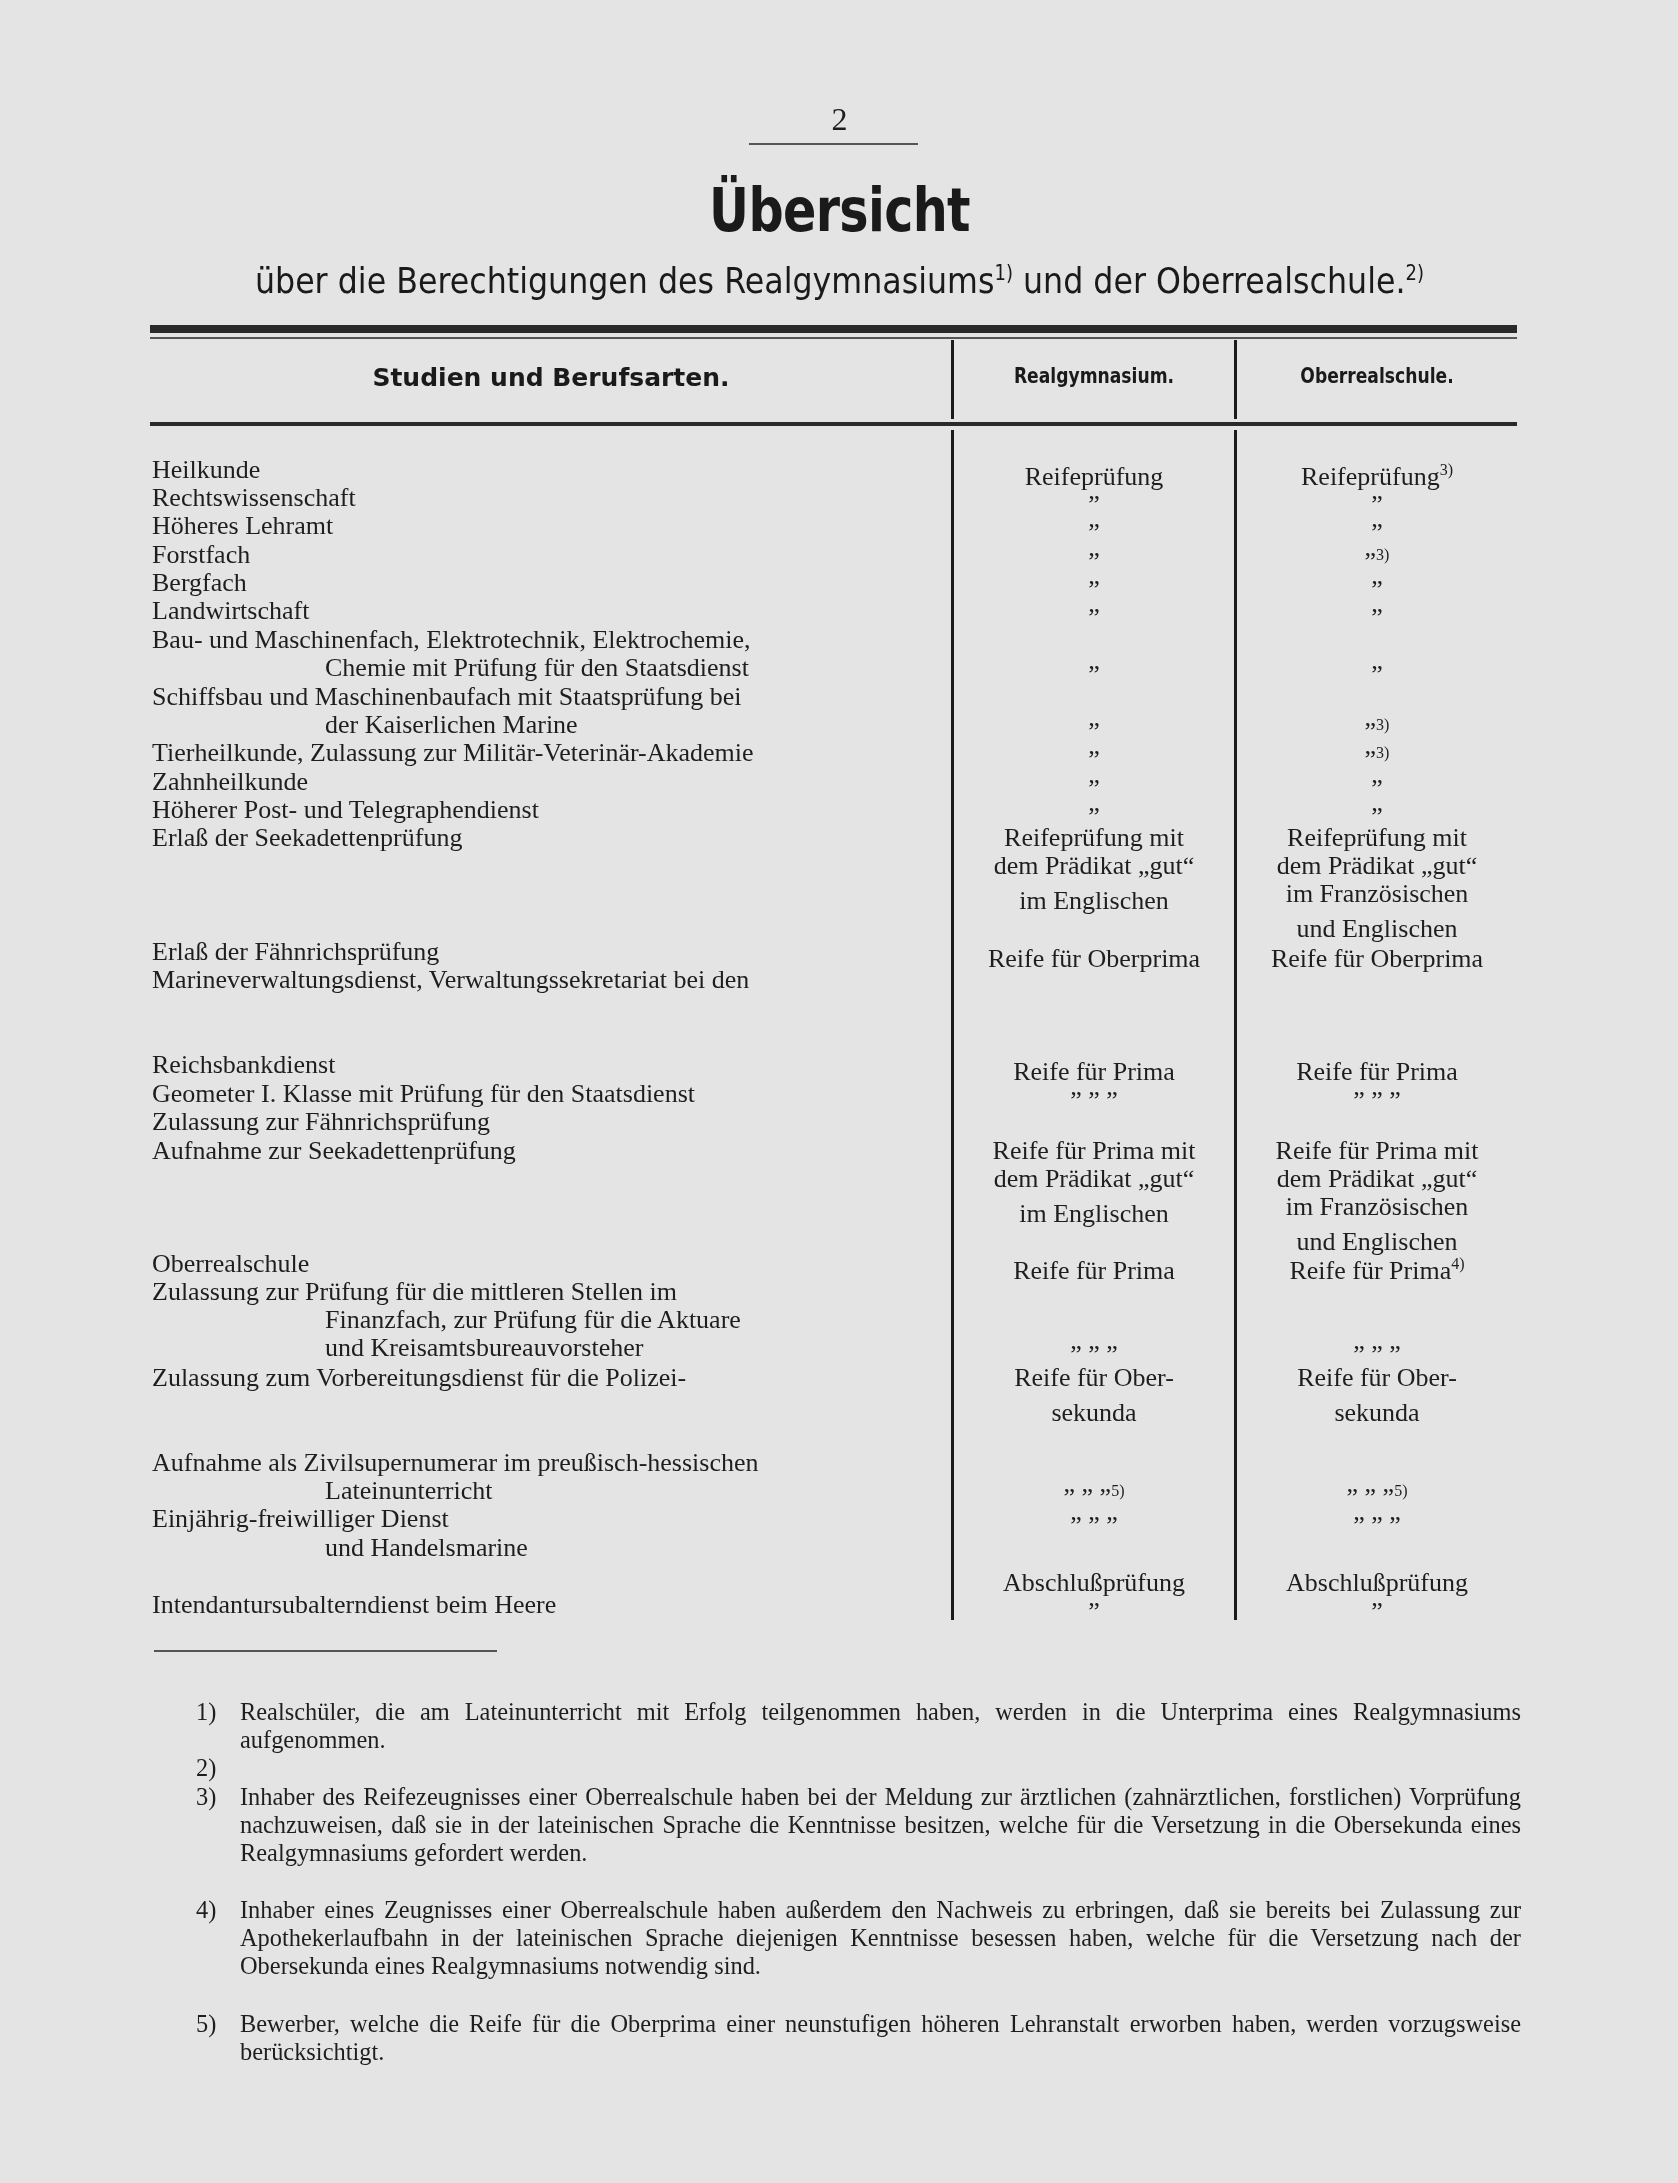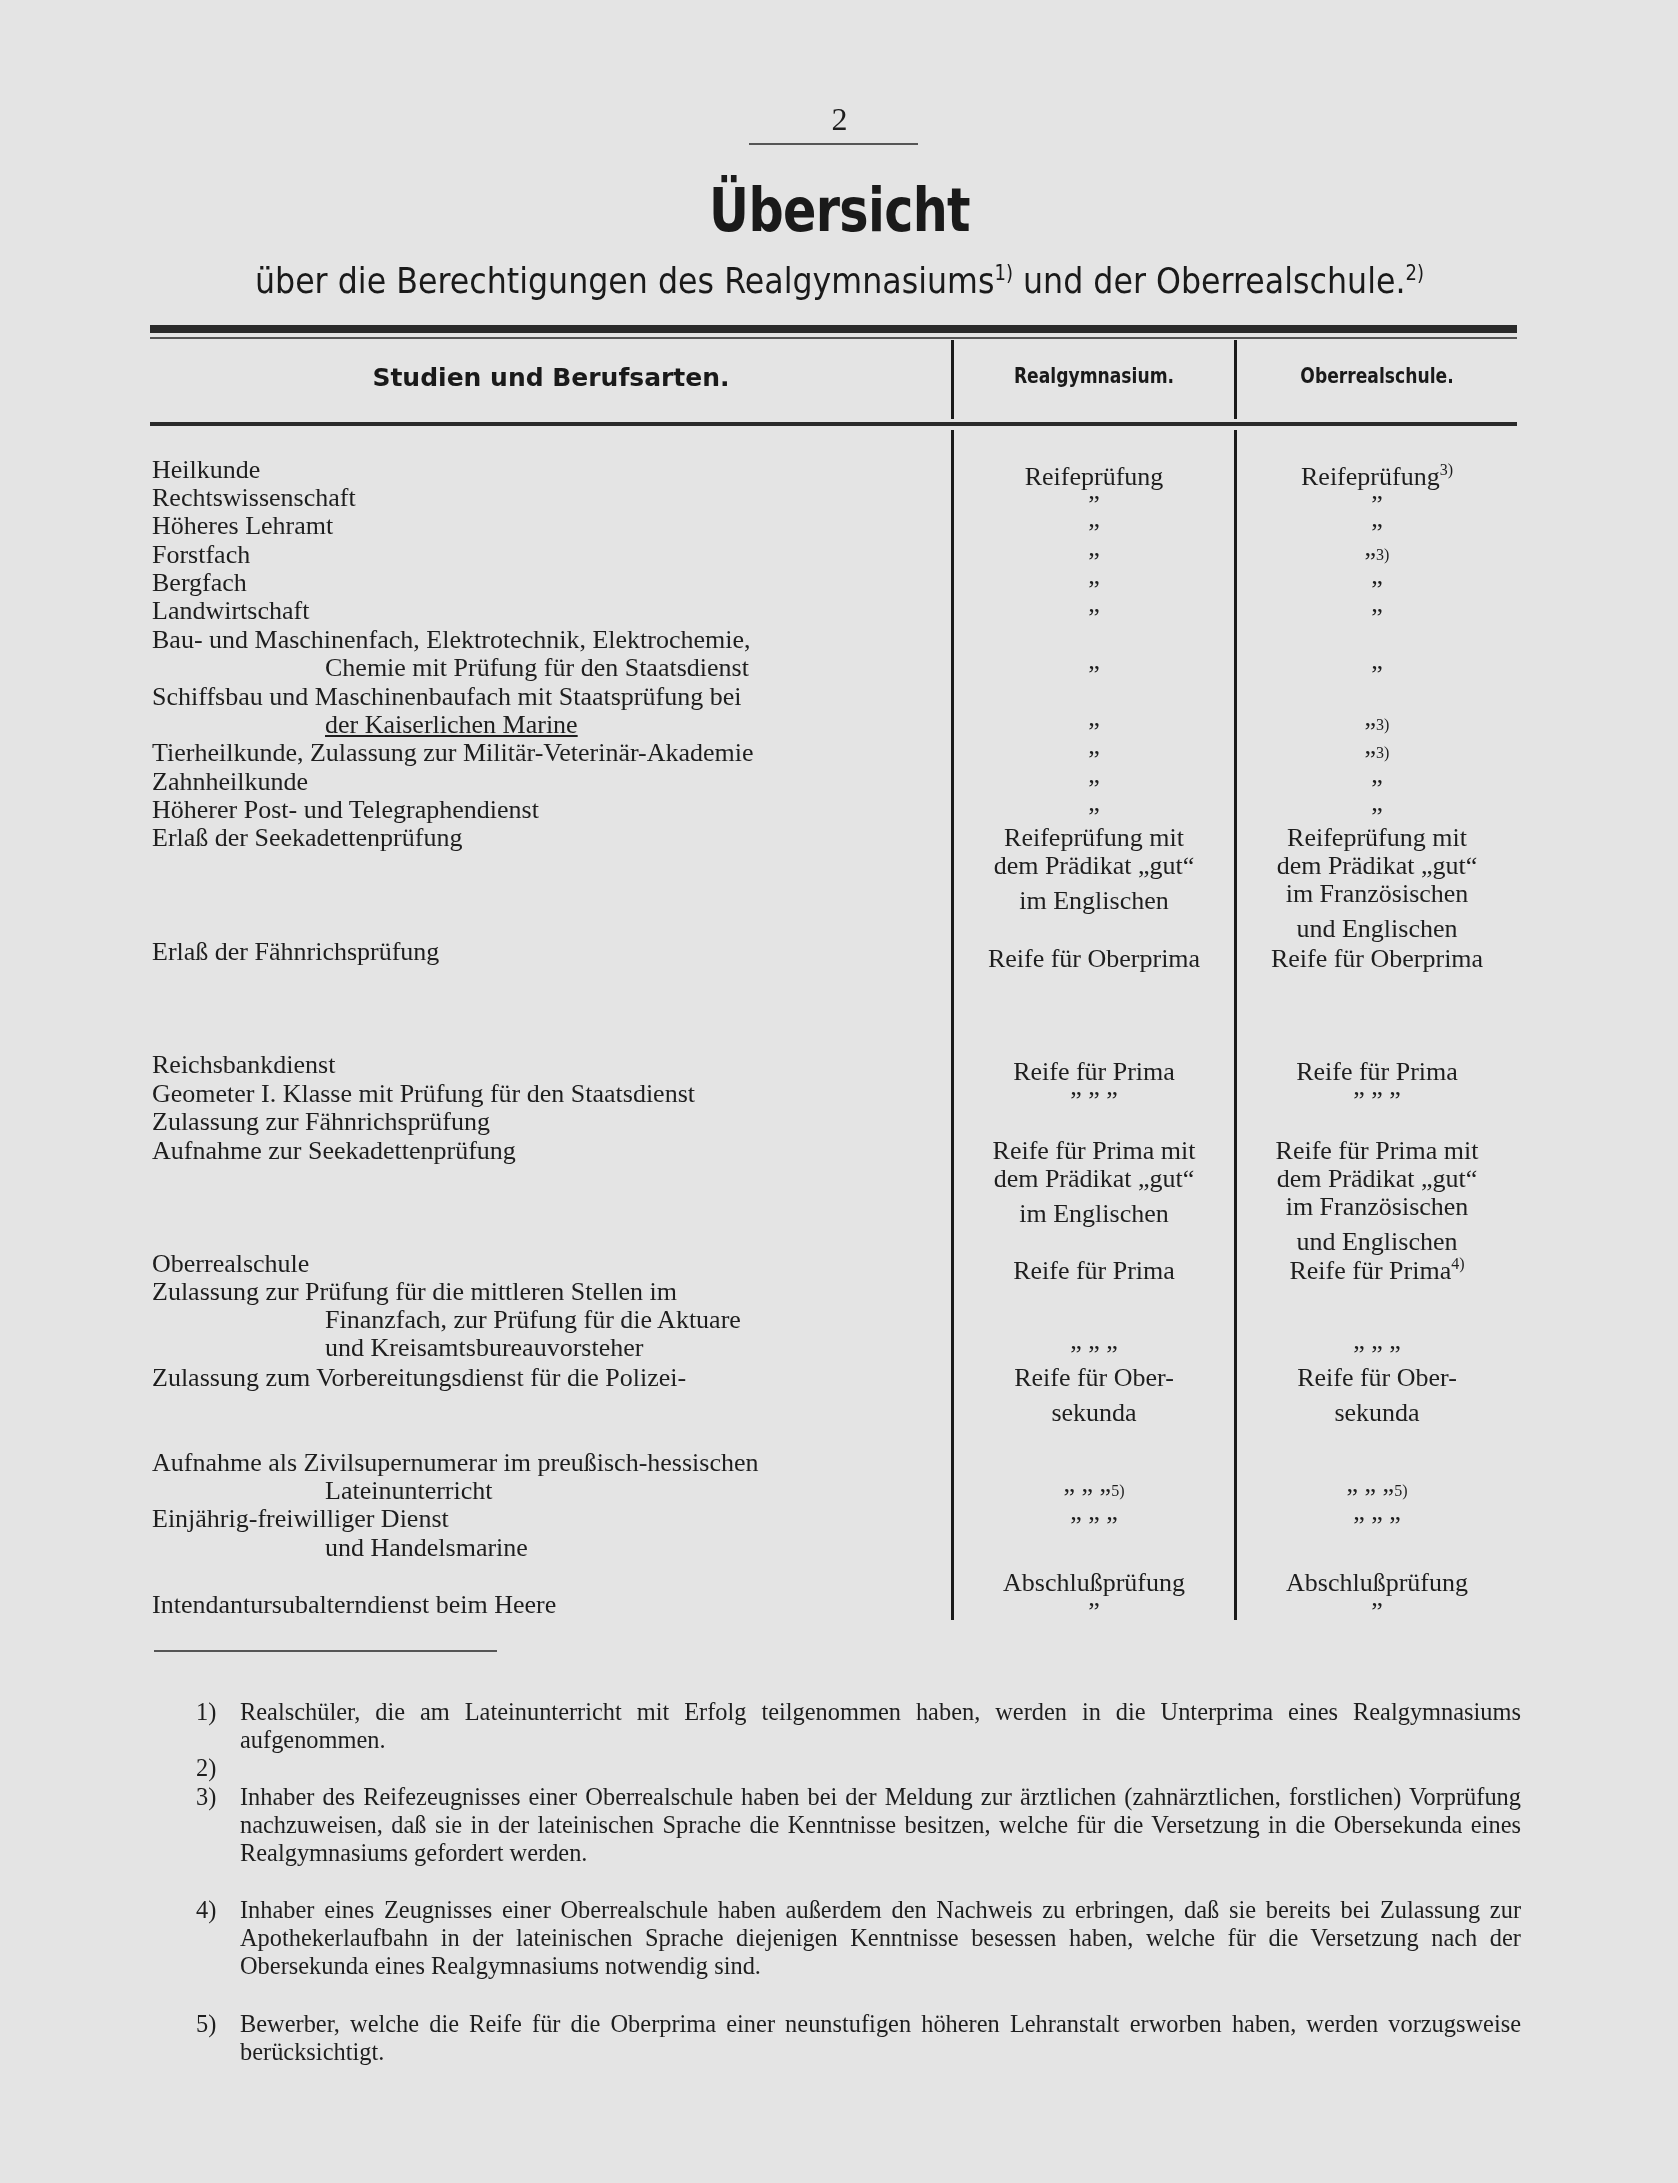--- a/index.html
+++ b/index.html
@@ -103,21 +103,21 @@
       <div class="o"><span style="white-space: pre-line;">”</span><sup></sup></div>
     </div>
     <div class="row" style="top: 626px;">
       <div class="s"><span>Bau- und Maschinenfach, Elektrotechnik, Elektrochemie,</span><span class="ind" style="white-space: pre-line;">Chemie mit Prüfung für den Staatsdienst</span></div>
       <div class="r"><span style="white-space: pre-line;">
 ”</span><sup></sup></div>
       <div class="o"><span style="white-space: pre-line;">
 ”</span><sup></sup></div>
     </div>
     <div class="row" style="top: 683px;">
-      <div class="s"><span>Schiffsbau und Maschinenbaufach mit Staatsprüfung bei</span><span class="ind" style="white-space: pre-line; text-decoration: underline;">der Kaiserlichen Marine</span></div>
+      <div class="s"><span>Schiffsbau und Maschinenbaufach mit Staatsprüfung bei</span><span class="ind" style="white-space: pre-line;">der Kaiserlichen Marine</span></div>
       <div class="r"><span style="white-space: pre-line;">
 ”</span><sup></sup></div>
       <div class="o"><span style="white-space: pre-line;">
 ”</span><sup>3)</sup></div>
     </div>
     <div class="row" style="top: 739px;">
       <div class="s"><span>Tierheilkunde, Zulassung zur Militär-Veterinär-Akademie</span><span class="ind" style="white-space: pre-line;"></span></div>
       <div class="r"><span style="white-space: pre-line;">”</span><sup></sup></div>
       <div class="o"><span style="white-space: pre-line;">”</span><sup>3)</sup></div>
     </div>
@@ -140,21 +140,21 @@
 dem Prädikat „gut“
 im Französischen
 und Englischen</span><sup></sup></div>
     </div>
     <div class="row" style="top: 938px;">
       <div class="s"><span>Erlaß der Fähnrichsprüfung</span><span class="ind" style="white-space: pre-line;"></span></div>
       <div class="r"><span style="white-space: pre-line;">Reife für Oberprima</span><sup></sup></div>
       <div class="o"><span style="white-space: pre-line;">Reife für Oberprima</span><sup></sup></div>
     </div>
     <div class="row" style="top: 966px;">
-      <div class="s"></div>
+      <div class="s"><span>Marineverwaltungsdienst, Verwaltungssekretariat bei den</span></div>
       <div class="r"><span style="white-space: pre-line;"></span><sup></sup></div>
       <div class="o"><span style="white-space: pre-line;"></span><sup></sup></div>
     </div>
     <div class="row" style="top: 1051px;">
       <div class="s"><span>Reichsbankdienst</span><span class="ind" style="white-space: pre-line;"></span></div>
       <div class="r"><span style="white-space: pre-line;">Reife für Prima</span><sup></sup></div>
       <div class="o"><span style="white-space: pre-line;">Reife für Prima</span><sup></sup></div>
     </div>
     <div class="row" style="top: 1080px;">
       <div class="s"><span>Geometer I. Klasse mit Prüfung für den Staatsdienst</span><span class="ind" style="white-space: pre-line;"></span></div>

